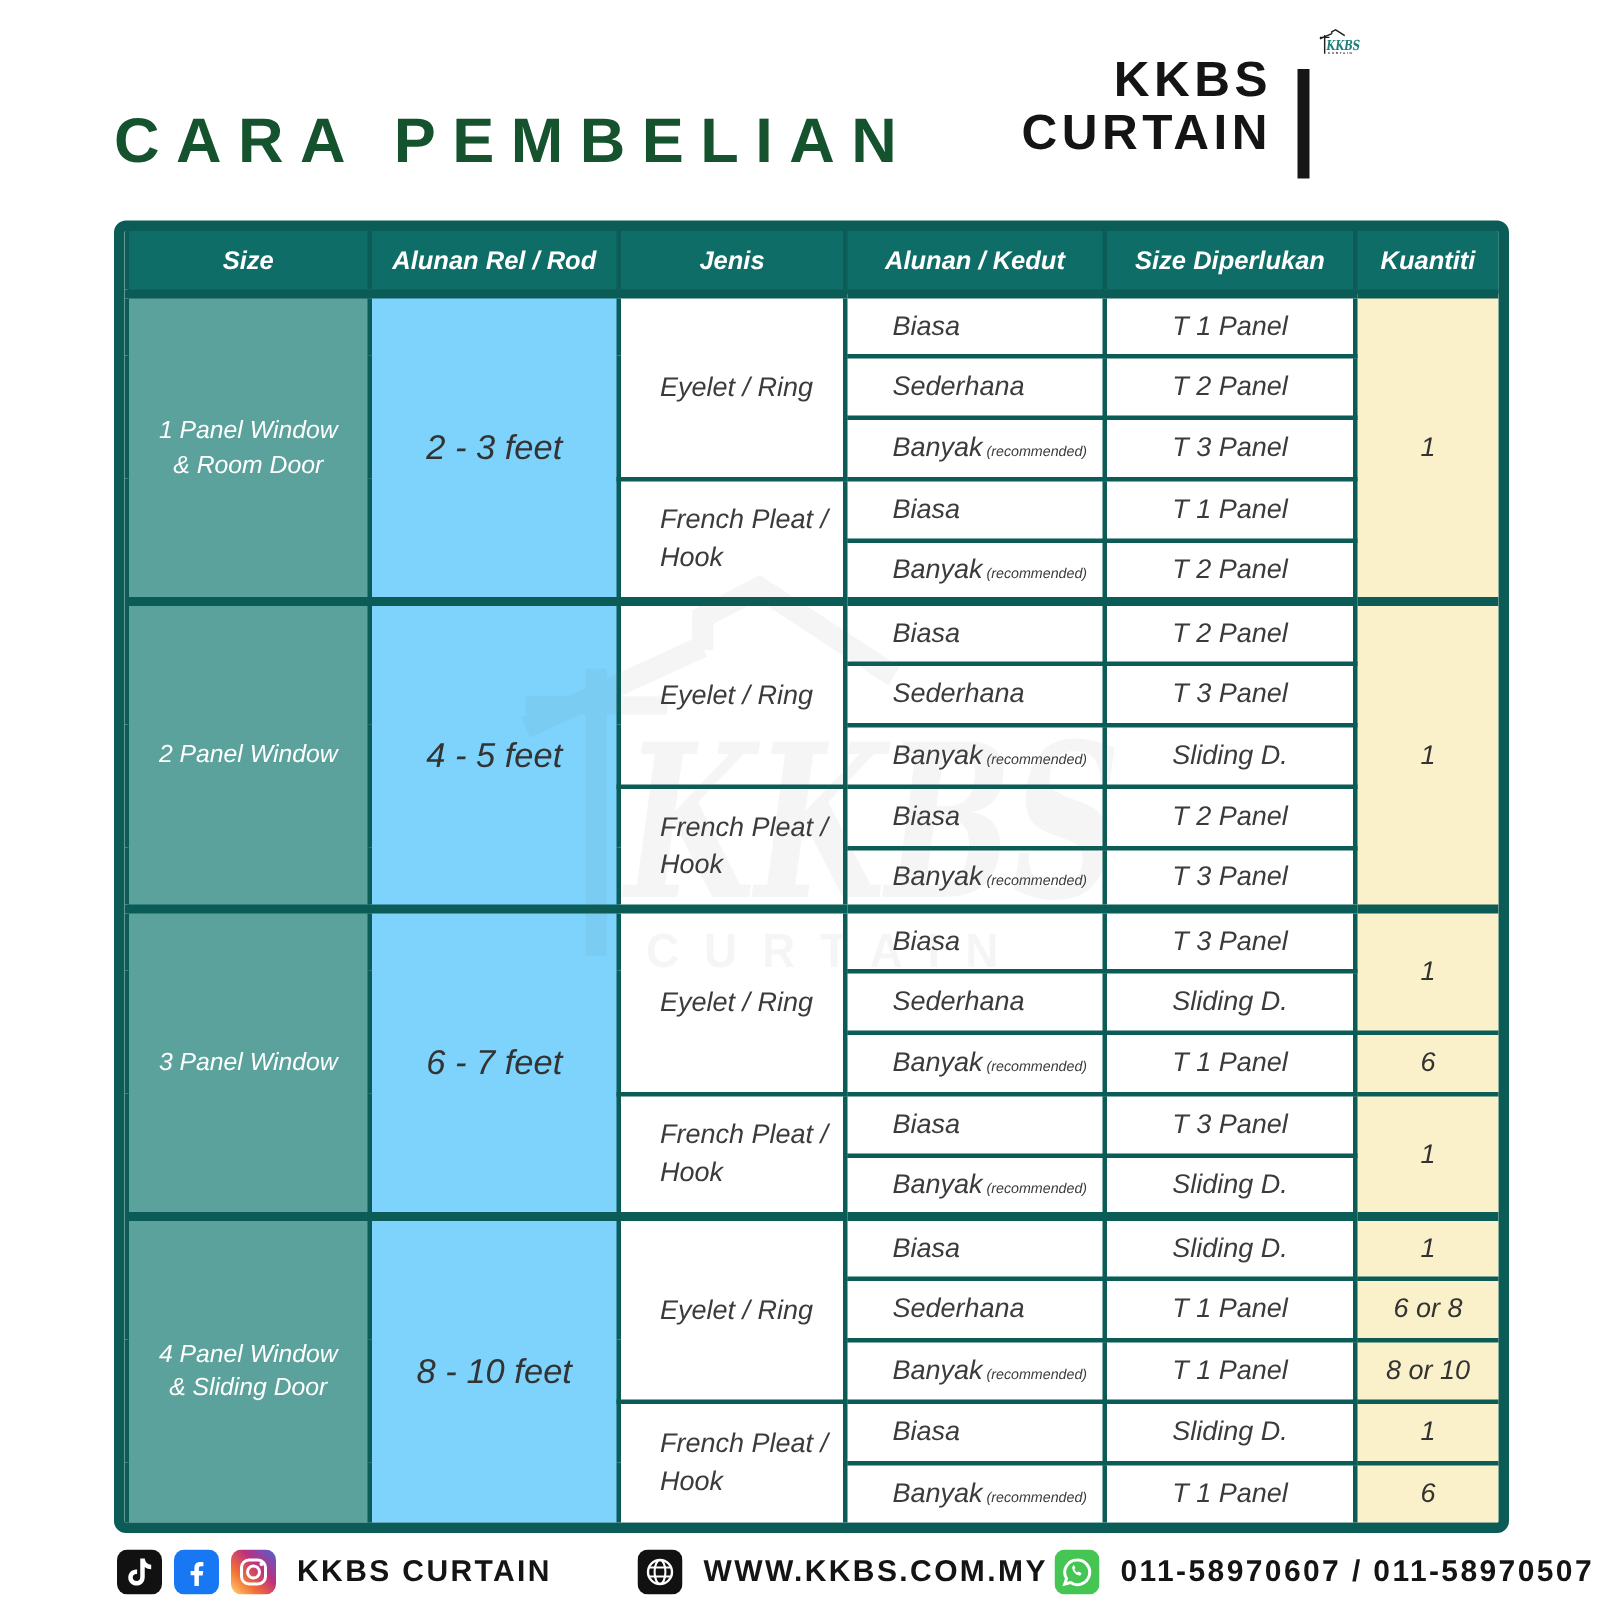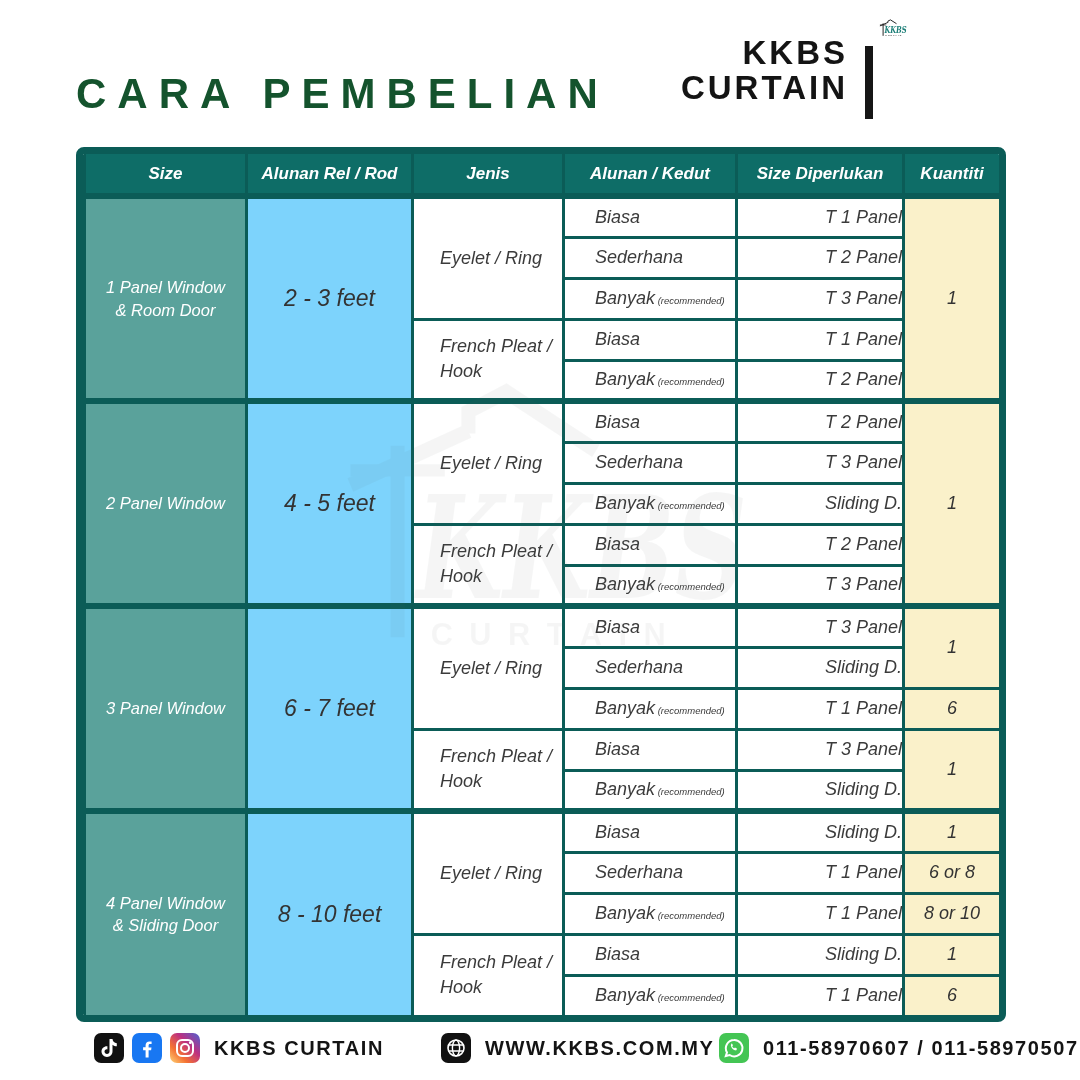--- a/index.html
+++ b/index.html
@@ -47,29 +47,29 @@
   tbody td{background:#fff;color:var(--ink);font-size:18px;height:41px;}
   tbody tr.group-first td{border-top:6px solid var(--teal-line);}
   td.size-cell{
     background:var(--sage);color:#fff;text-align:center;
     font-size:16.5px;line-height:1.35;white-space:pre-line;
   }
   td.width-cell{text-align:center;font-size:23px;color:#333;background:#7dd3fc;}
   td.jenis-cell{padding-left:26px;font-size:18px;white-space:pre-line;line-height:1.4;}
   td.alunan-cell{padding-left:30px;}
   td.alunan-cell .rec{font-size:9.5px;color:#3b3b3b;}
-  td.size-needed-cell{text-align:right;}
+  td.size-needed-cell{text-align:center;}
   td.qty-cell{background:var(--cream);text-align:center;color:#333;}
   
   .watermark{
     position:absolute;left:322px;top:382px;width:444px;height:270px;
     opacity:0.055;z-index:2;pointer-events:none;
   }
   
-  .footer{position:absolute;left:16px;top:1033px;width:860px;height:34px;z-index:3;}
+  .footer{position:absolute;left:0;top:1033px;width:860px;height:34px;z-index:3;}
   .footer-group{position:absolute;display:flex;align-items:center;gap:8px;}
   .footer-group.fg-social{left:78px;}
   .footer-group.fg-web{left:377px;padding-left:48px;}
   .footer-group.fg-phone{left:703px;text-align:center;}
   .footer-label{
     font-size:20px;font-weight:700;letter-spacing:1.6px;color:#141414;margin-left:6px;
     white-space:nowrap;
   }
   .icon{width:30px;height:30px;display:block;}
 </style>

